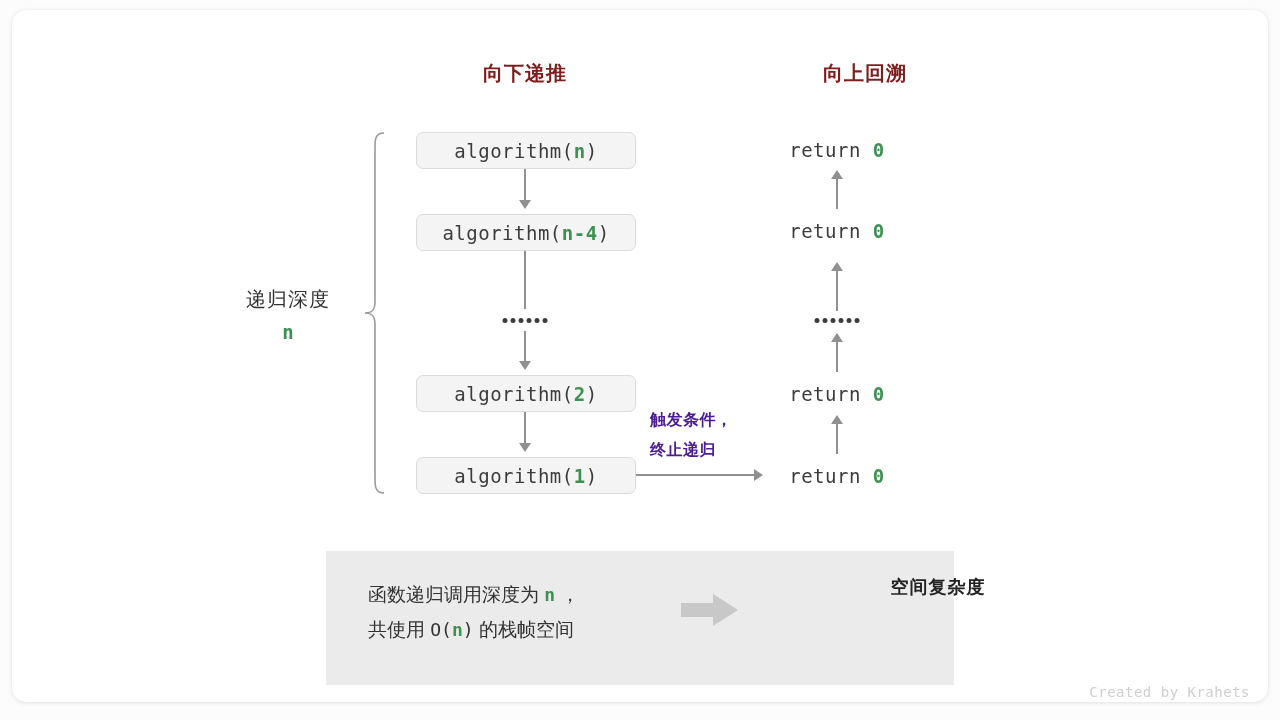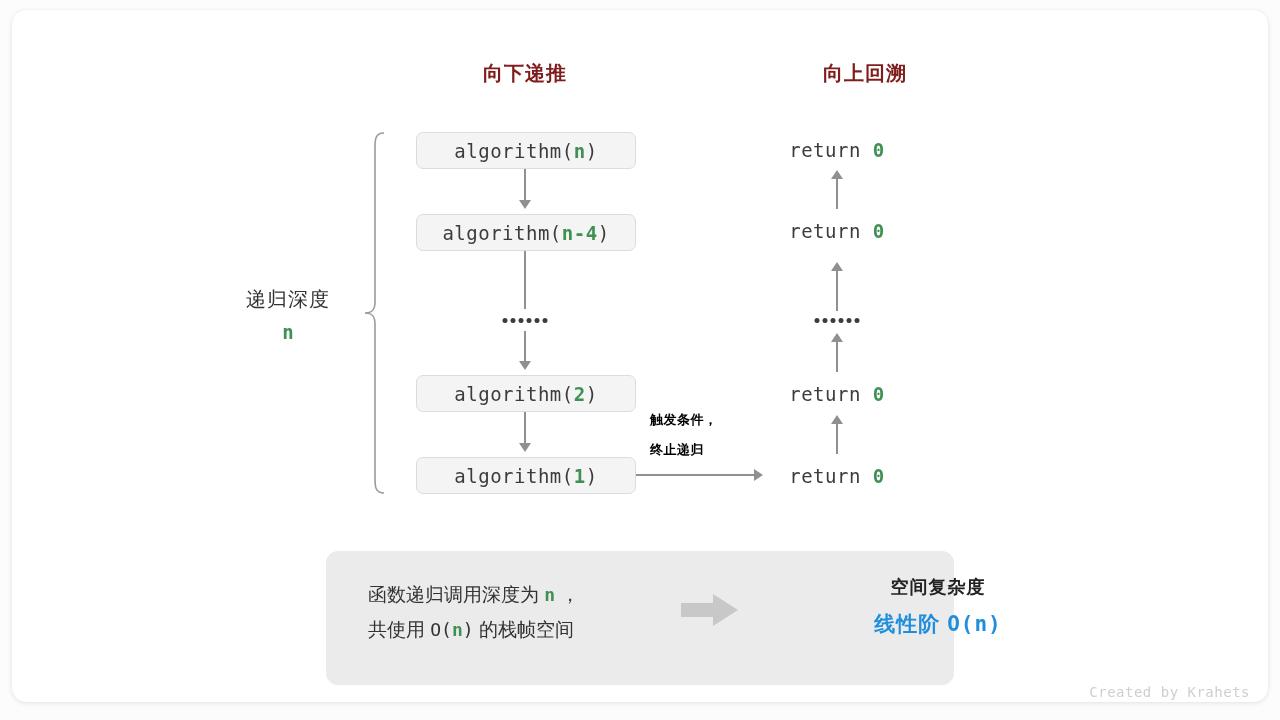--- a/index.html
+++ b/index.html
@@ -153,37 +153,37 @@
     font-size: 19px;
     font-weight: bold;
     color: #3f9153;
   }
 
   
   #trigger-note {
     position: absolute;
     left: 650px;
     top: 405px;
-    font-size: 13px;
-    font-weight: bold;
-    color: #000000;
+    font-size: 16px;
+    font-weight: bold;
+    color: #4c1d95;
     line-height: 30px;
     letter-spacing: 0.5px;
     white-space: nowrap;
   }
 
   
   #summary {
     position: absolute;
     left: 326px;
     top: 551px;
     width: 628px;
     height: 134px;
     background: #ebebeb;
-    border-radius: 12px;
+    border-radius: 0;
   }
   #summary-left {
     position: absolute;
     left: 42px;
     top: 26px;
     font-size: 19px;
     color: #333333;
     line-height: 35px;
     white-space: nowrap;
   }
@@ -351,18 +351,17 @@
       <div><span>函数递归调用深度为 </span><span class="gn">n</span><span> ，</span></div>
       <div><span>共使用 </span><span class="mono">O(</span><span class="gn">n</span><span class="mono">)</span><span> 的栈帧空间</span></div>
     </div>
 
     <svg id="big-arrow" viewBox="0 0 58 34">
       <path d="M0 10 L32 10 L32 1 L57 17 L32 33 L32 24 L0 24 Z" fill="#c8c8c8"></path>
     </svg>
 
     <div id="summary-right">
       <div id="summary-title">空间复杂度</div>
-      <div id="summary-value"><span>线性阶 </span><span class="mono">O(n)</span></div>
     </div>
   </div>
 
   <div id="credit">Created by Krahets</div>
 </div>
 
 </body></html>

